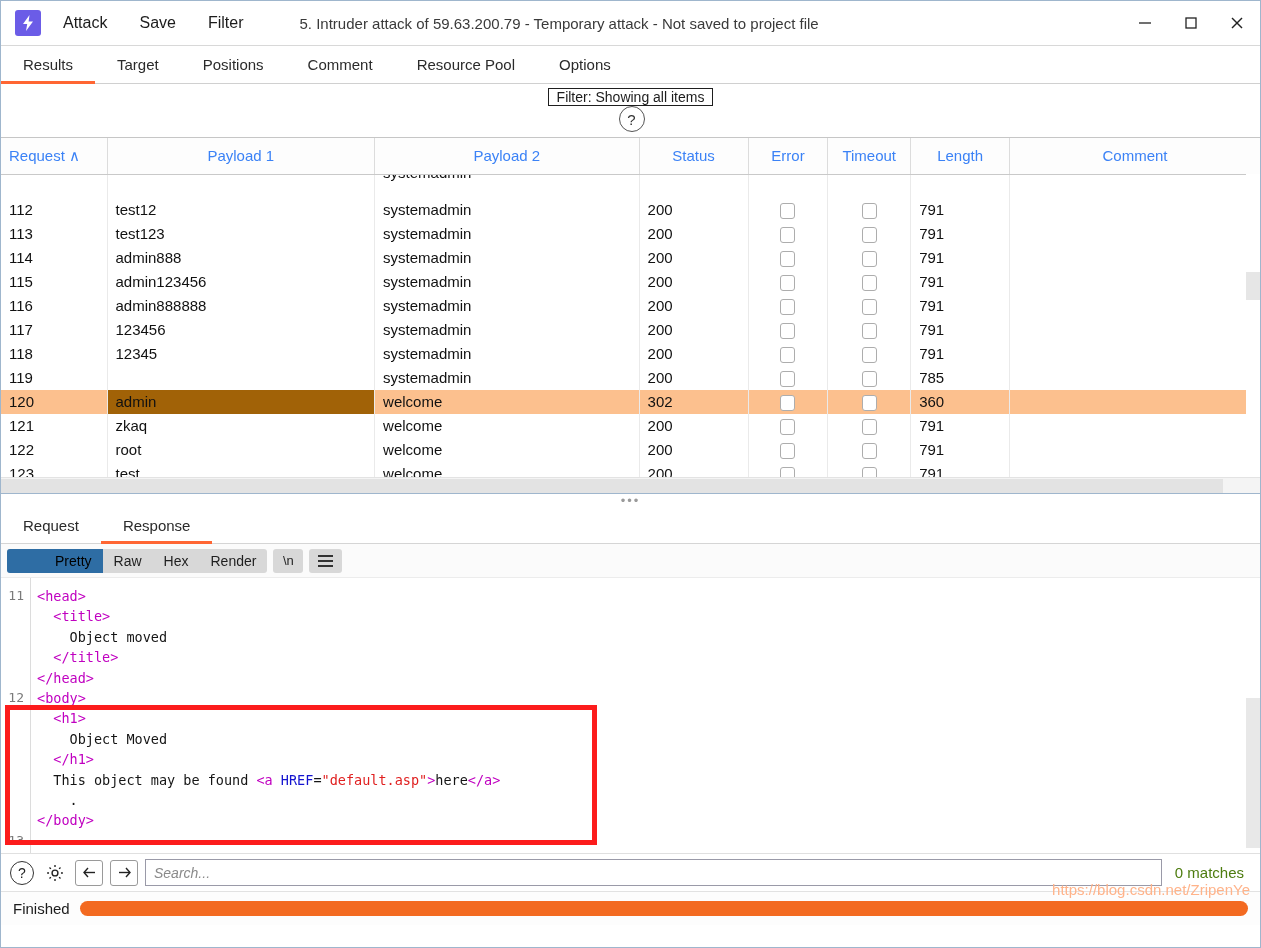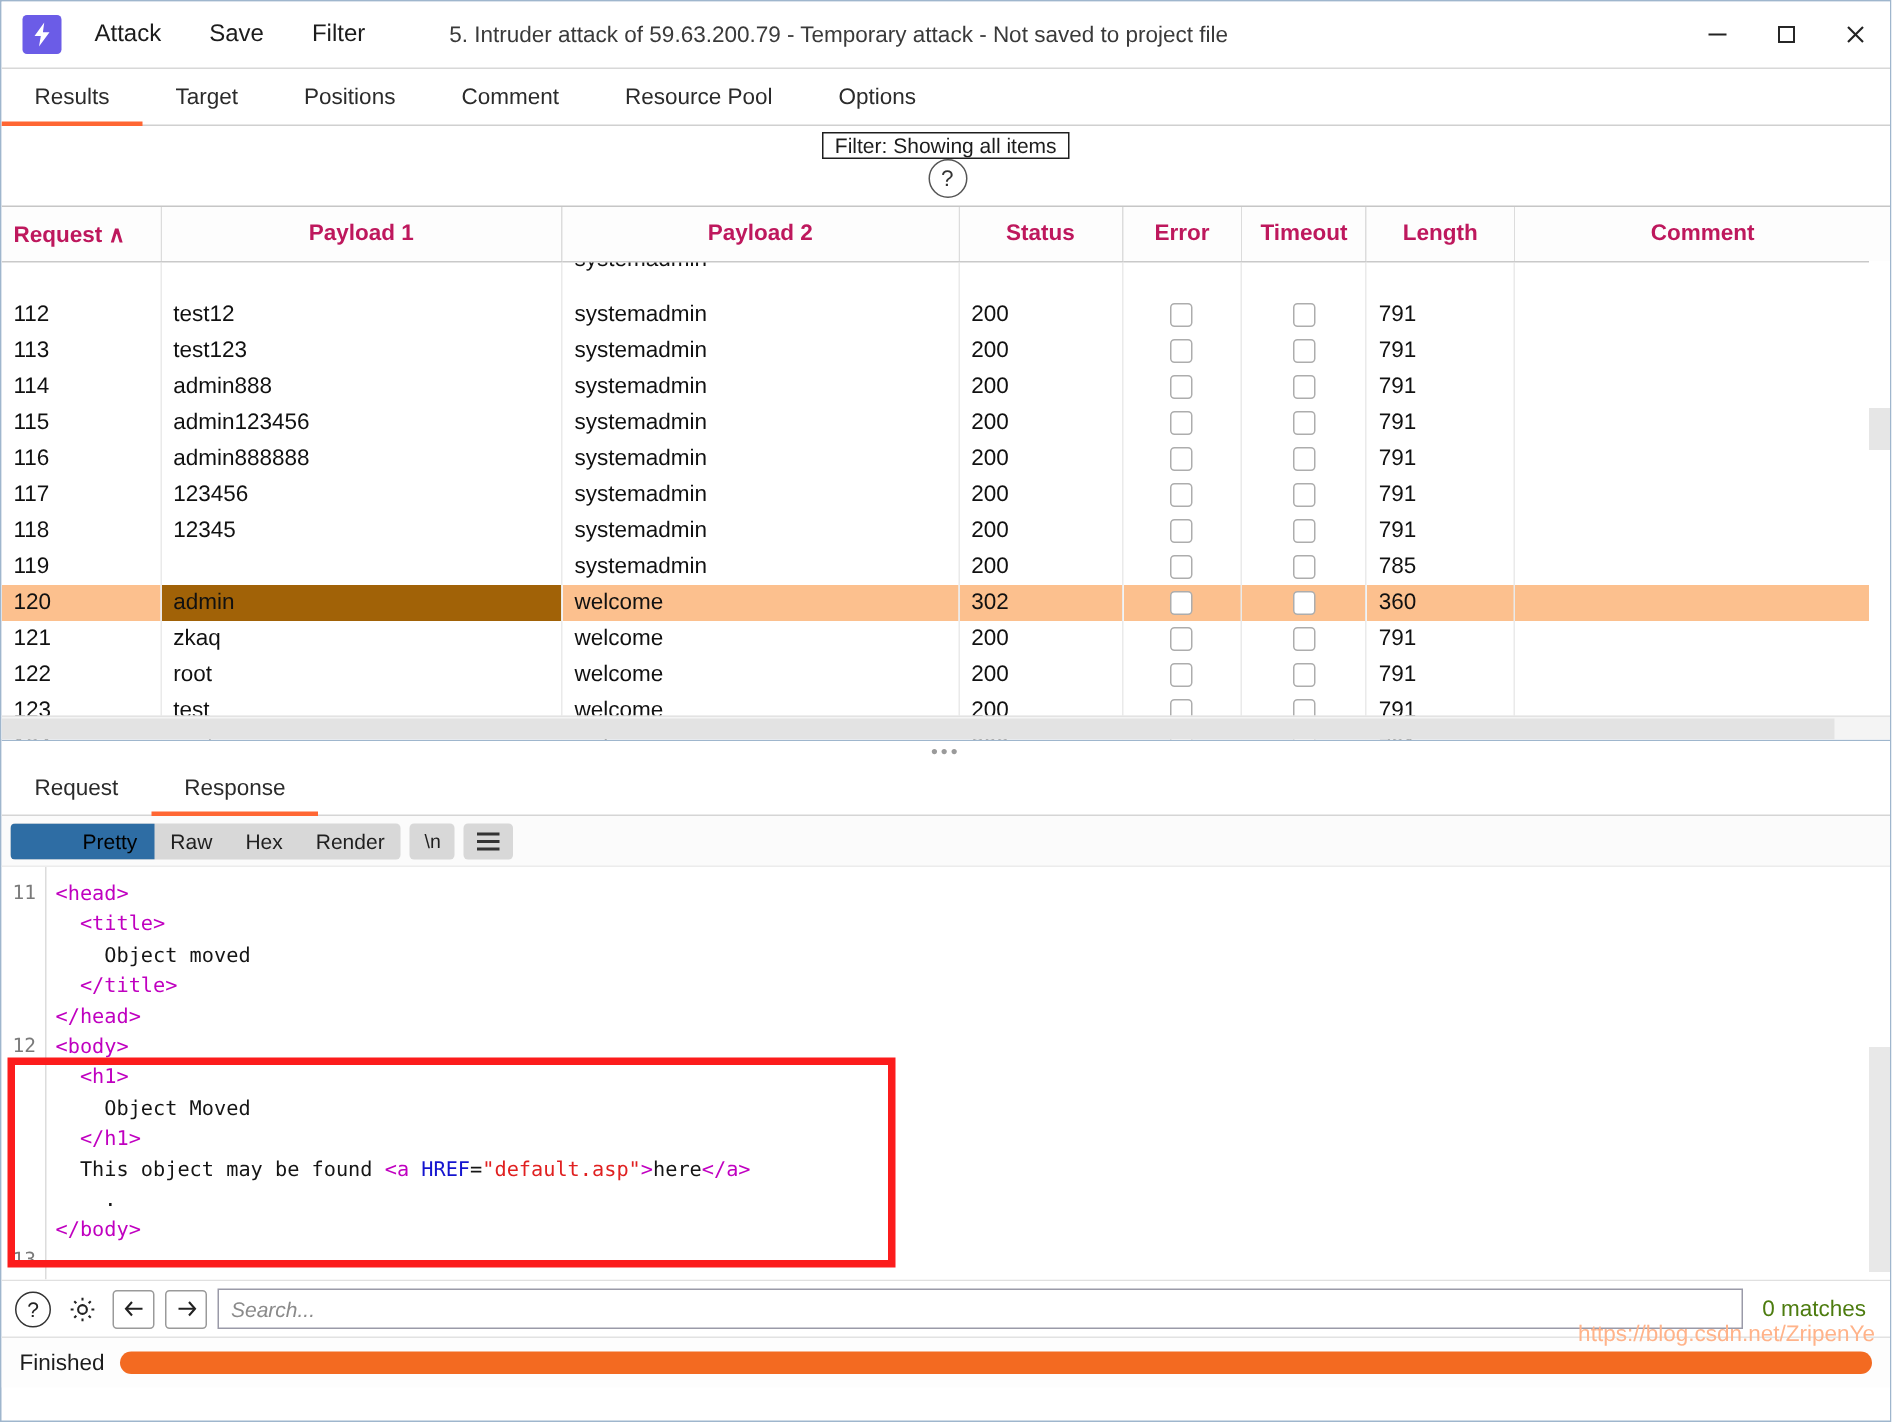--- a/index.html
+++ b/index.html
@@ -129,23 +129,23 @@
   }
   table.results {
     width: 100%;
     border-collapse: collapse;
     table-layout: fixed;
     font-size: 15px;
     color: #111;
   }
   table.results th {
     height: 36px;
-    font-weight: bold;
+    font-weight: normal;
     font-size: 15px;
-    color: #be185d;
+    color: #3b82f6;
     background: #fdfdfd;
     border-right: 1px solid #dcdcdc;
     border-bottom: 1px solid #c9c9c9;
     text-align: center;
     padding: 0 12px;
     white-space: nowrap;
     position: relative;
   }
   table.results th.left { text-align: left; padding-left: 8px; }
   table.results th:last-child { border-right: none; }

